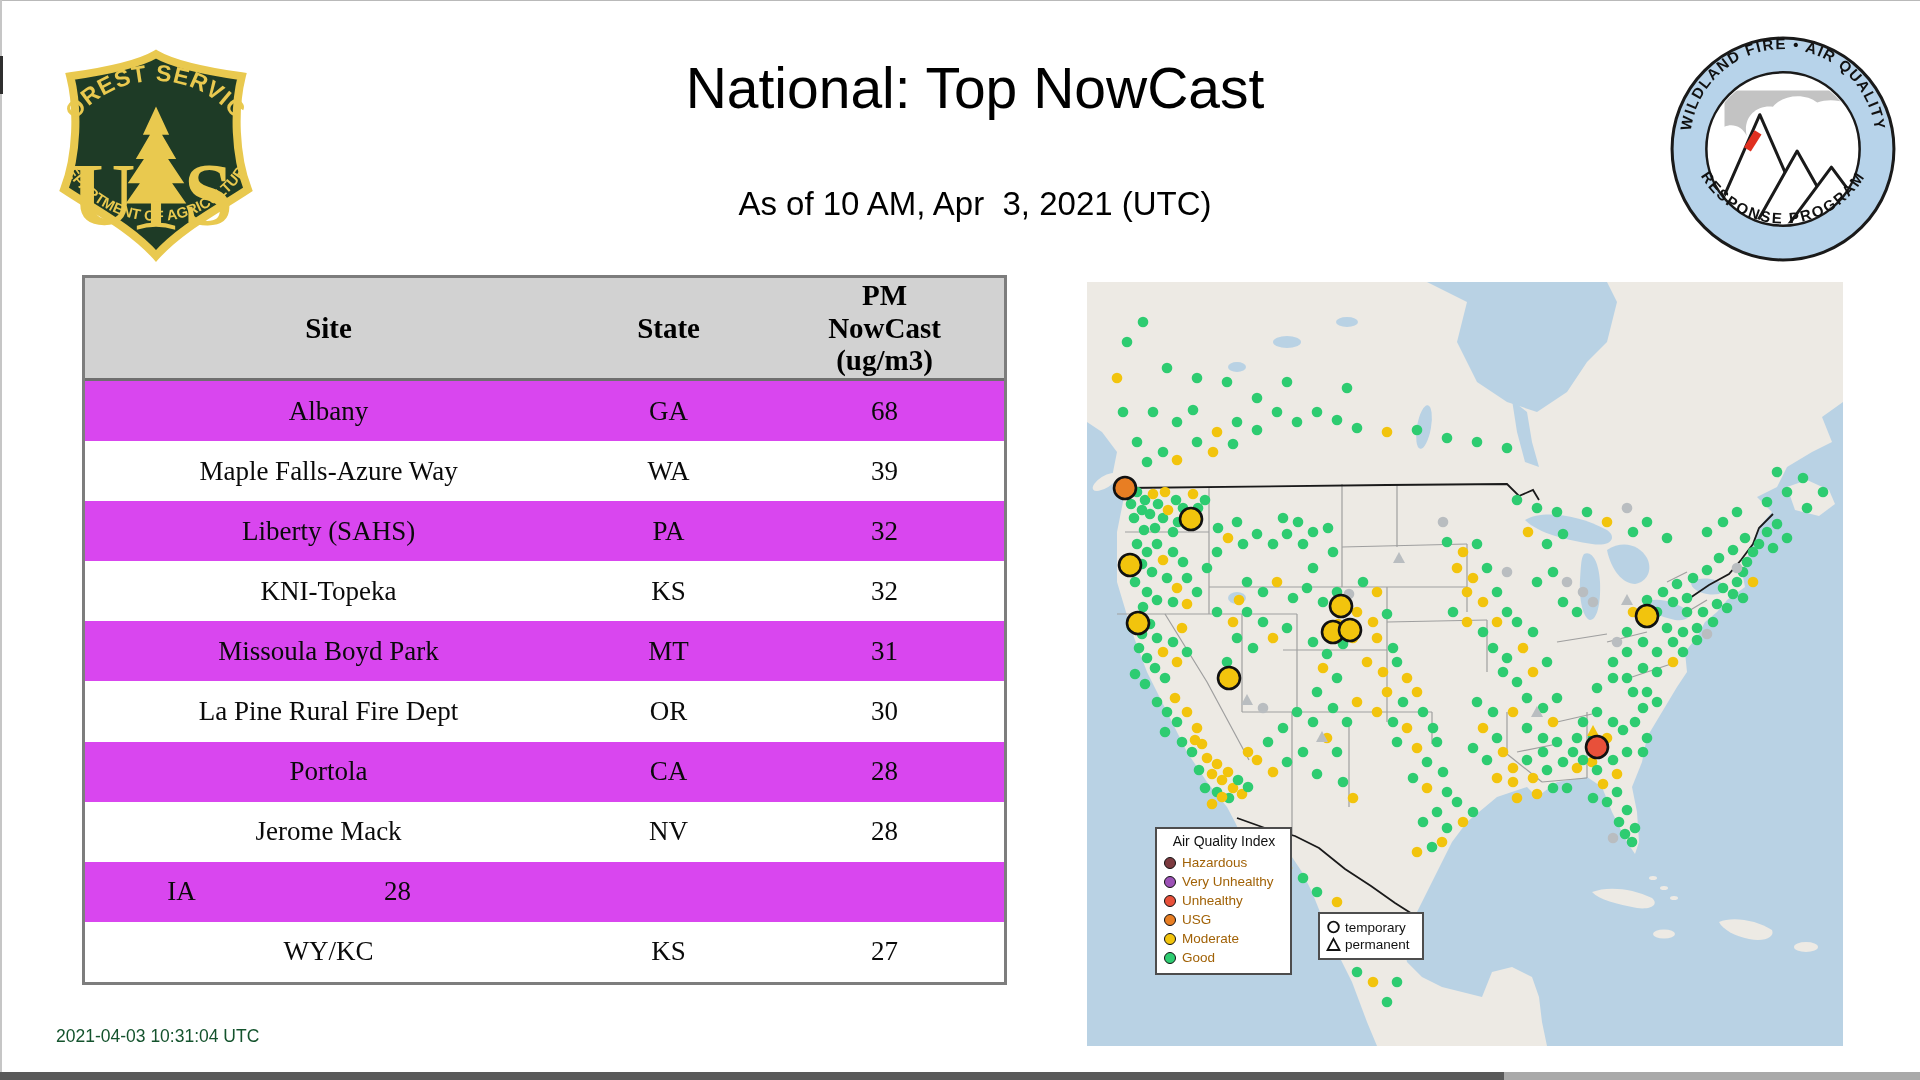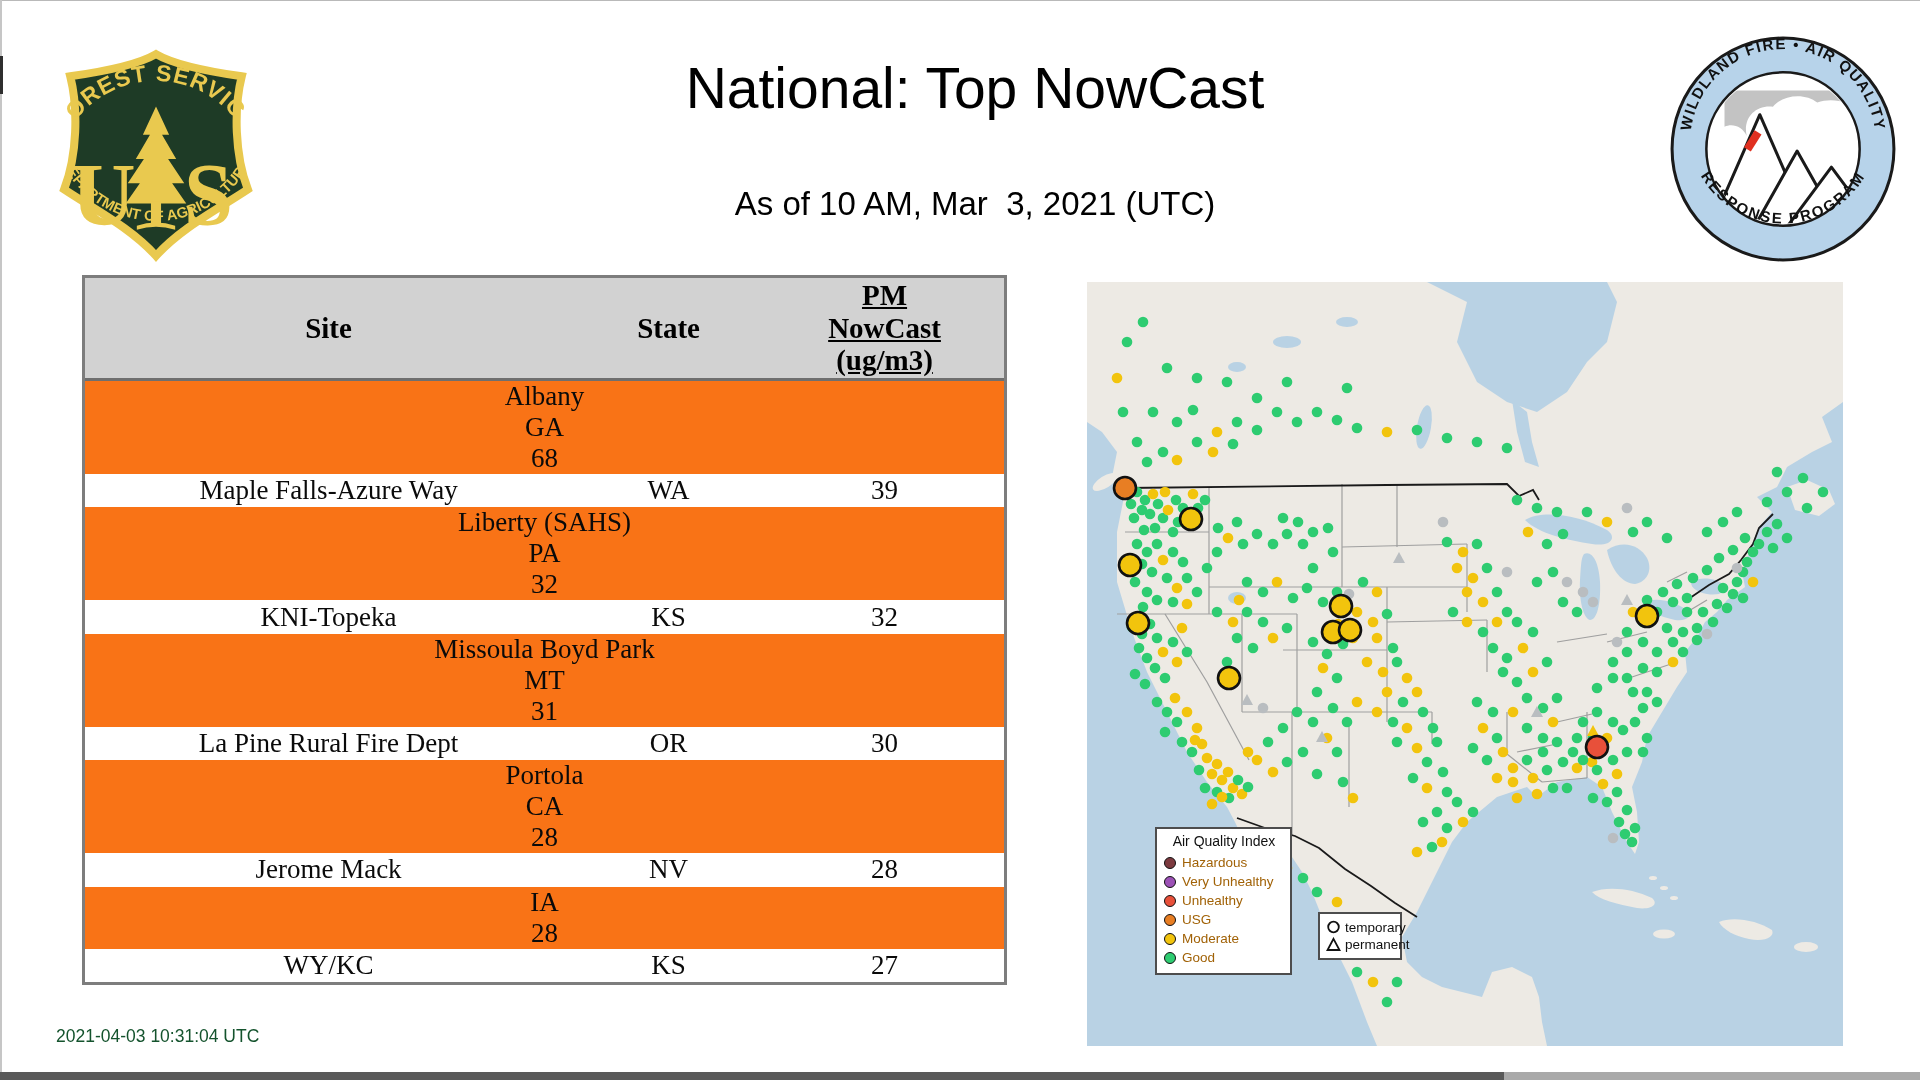--- a/index.html
+++ b/index.html
@@ -23,37 +23,37 @@
   .wf-logo{position:absolute;left:1664px;top:30px;width:238px;height:238px;}
 
   
   .nowcast-table{position:absolute;left:82px;top:275px;width:925px;height:710px;
       border:3px solid #7d7d7d;box-sizing:border-box;background:#fff;
       font-family:"Liberation Serif","DejaVu Serif",serif;display:flex;flex-direction:column;}
   .thead{height:103px;flex:0 0 103px;background:#d2d2d2;border-bottom:3px solid #6f6f6f;
       display:flex;align-items:center;font-weight:bold;font-size:29px;box-sizing:border-box;}
   .tbody{flex:1;display:flex;flex-direction:column;}
   .trow{flex:1;display:flex;align-items:center;font-size:27px;color:#0a0a0a;}
-  .trow.striped{background:#f97316;flex-direction:column;}
+  .trow.striped{background:#d946ef;}
   .c1{width:53%;text-align:center;}
   .c2{width:21%;text-align:center;}
   .c3{width:26%;text-align:center;}
-  .pm-head{white-space:pre-line;line-height:1.12;text-decoration:underline;}
+  .pm-head{white-space:pre-line;line-height:1.12;}
 
   
   .map-wrap{position:absolute;left:1087px;top:282px;width:756px;height:764px;}
   .map-svg{position:absolute;left:0;top:0;}
 
   .legend-aqi{position:absolute;left:68px;top:545px;width:137px;box-sizing:border-box;
       background:#fff;border:2px solid #4d4d4d;padding:4px 6px 6px 7px;}
   .legend-title{font-size:14px;color:#111;text-align:center;margin-bottom:4px;}
   .legend-item{display:flex;align-items:center;height:19px;font-size:13.5px;color:#a16207;}
   .swatch{width:12px;height:12px;border-radius:50%;border:1.6px solid #111;
       margin-right:6px;flex:0 0 12px;box-sizing:border-box;}
-  .legend-type{position:absolute;left:231px;top:630px;width:84px;box-sizing:border-box;
+  .legend-type{position:absolute;left:231px;top:630px;width:106px;box-sizing:border-box;
       background:#fff;border:2px solid #4d4d4d;padding:5px 6px;}
   .type-item{display:flex;align-items:center;height:17px;font-size:13.5px;color:#111;}
   .type-glyph{width:15px;height:15px;margin-right:4px;flex:0 0 15px;}
 
   .footer-timestamp{position:absolute;left:56px;top:1026px;font-size:17.5px;color:#14532d;}
 </style>
 </head>
 <body>
 
 <div class="edge-top"></div>
@@ -76,21 +76,21 @@
   <text x="53" y="180" font-size="88" font-weight="bold" fill="#e9c94f" text-anchor="middle" font-family="Liberation Serif, serif">U</text>
   <text x="157" y="180" font-size="88" font-weight="bold" fill="#e9c94f" text-anchor="middle" font-family="Liberation Serif, serif">S</text>
   <g fill="#e9c94f">
     <polygon points="105,64 118,92 111,92 125,116 117,116 133,140 121,140 135,160 75,160 89,140 77,140 93,116 85,116 99,92 92,92"></polygon>
     <rect x="100" y="158" width="10" height="24"></rect>
     <path d="M86,182 Q105,176 124,182 L124,186 Q105,180 86,186 Z"></path>
   </g>
 </svg>
 
 <div class="page-title">National: Top NowCast</div>
-<div class="page-subtitle">As of 10 AM, Mar  3, 2021 (UTC)</div>
+<div class="page-subtitle">As of 10 AM, Apr  3, 2021 (UTC)</div>
 
 <svg class="wf-logo" viewBox="0 0 236 236">
   <circle cx="118" cy="118" r="110" fill="#b7d3ea" stroke="#1a1a1a" stroke-width="3"></circle>
   <circle cx="118" cy="118" r="76" fill="#ffffff" stroke="#1a1a1a" stroke-width="2.5"></circle>
   <defs>
     <clipPath id="wf-clip">
         <circle cx="118" cy="118" r="74"></circle>
       </clipPath>
     <path id="wf-top-arc" d="M 28,130 A 92,92 0 1 1 208,130"></path>
     <path id="wf-bot-arc" d="M 34,140 A 94,94 0 0 0 202,140"></path>

